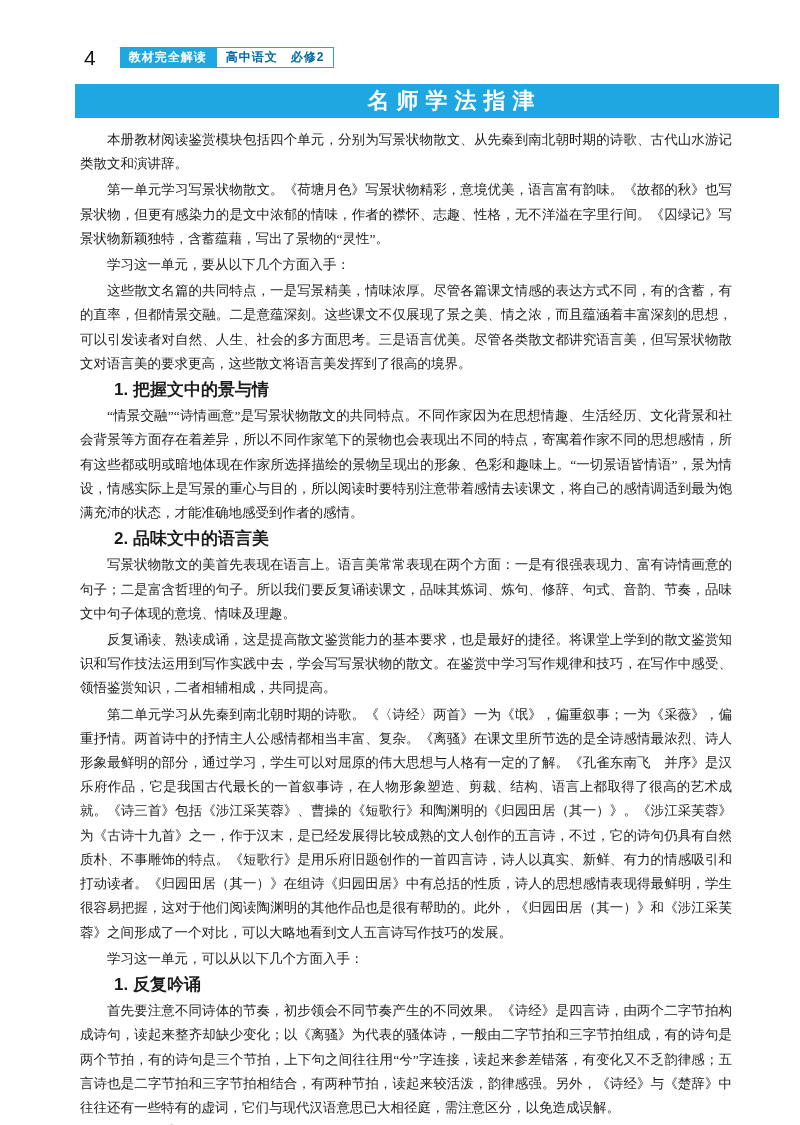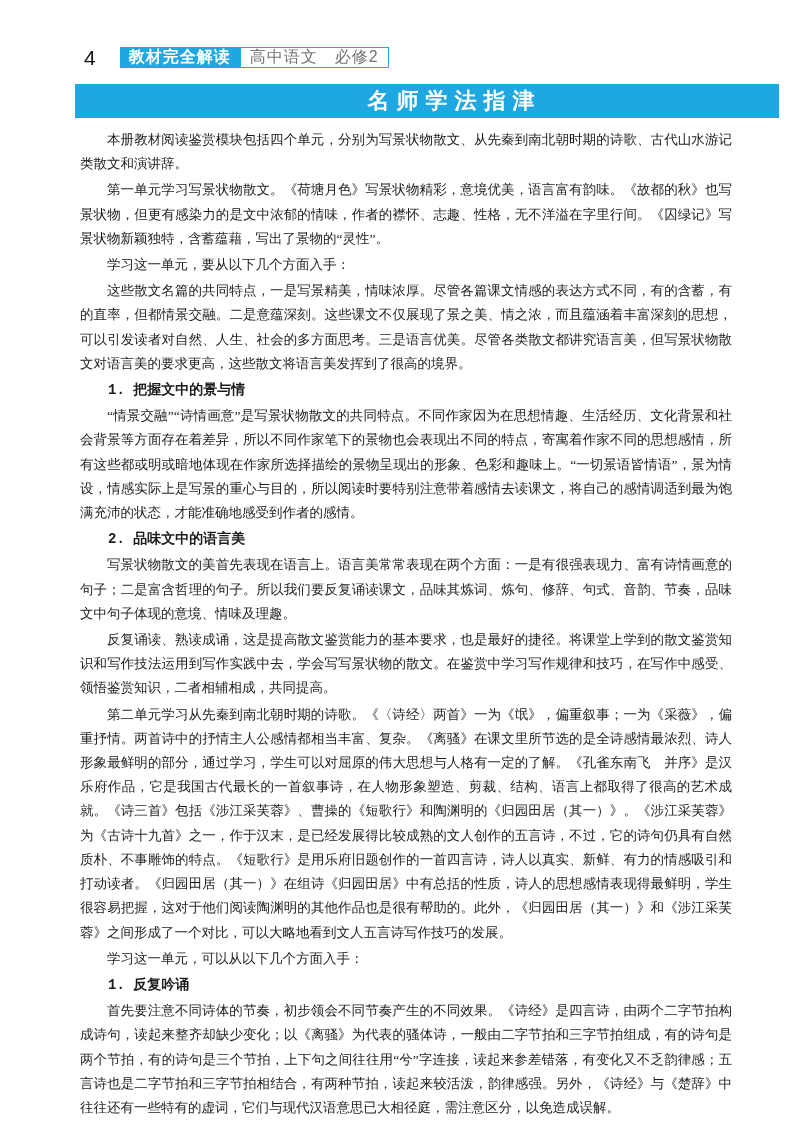--- a/index.html
+++ b/index.html
@@ -36,36 +36,36 @@
     font-size: 21px;
     font-weight: 400;
     color: #111;
     line-height: 1;
   }
   .badge-group {
     display: flex;
     align-items: stretch;
     height: 21px;
     font-family: "Liberation Sans", sans-serif;
-    font-size: 16px;
+    font-size: 12px;
   }
   .badge-series {
     background: var(--accent);
     color: #ffffff;
     font-weight: 700;
     display: flex;
     align-items: center;
     padding: 0 9px;
     letter-spacing: 1px;
   }
   .badge-subject {
     background: #ffffff;
     border: 1.5px solid var(--accent);
-    color: #737373;
-    font-weight: 400;
+    color: #0369a1;
+    font-weight: 700;
     display: flex;
     align-items: center;
     padding: 0 9px;
     letter-spacing: 1px;
     text-align: right;
   }
   
   .banner {
     position: absolute;
     top: 84px;
@@ -98,22 +98,22 @@
     text-align: justify;
     text-justify: inter-ideograph;
     color: #1c1c1c;
   }
   .content p {
     margin: 2px;
     text-indent: 2em;
   }
   .content p.heading {
     font-weight: 700;
-    font-family: Liberation Mono, monospace;
-    font-size: 14px;
+    font-family: Liberation Sans, sans-serif;
+    font-size: 17px;
   }
 </style>
 </head>
 <body style="--accent: #1ea7e0;">
 
 <div class="page">
 
   <div class="top-header">
     <div class="page-number">4</div>
     <div class="badge-group">

